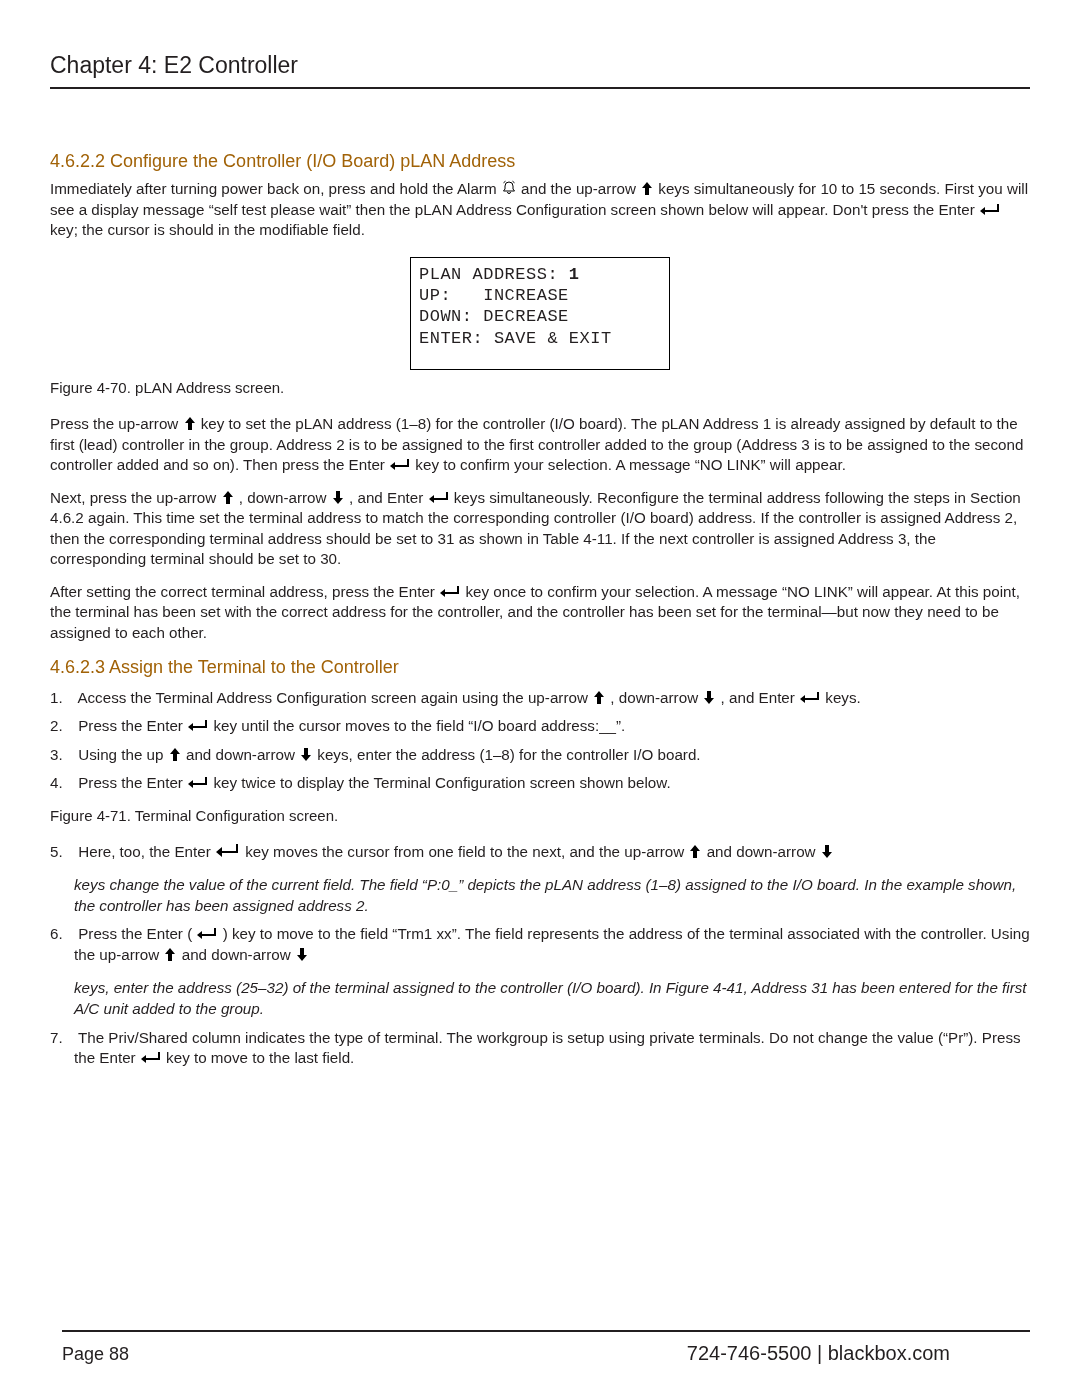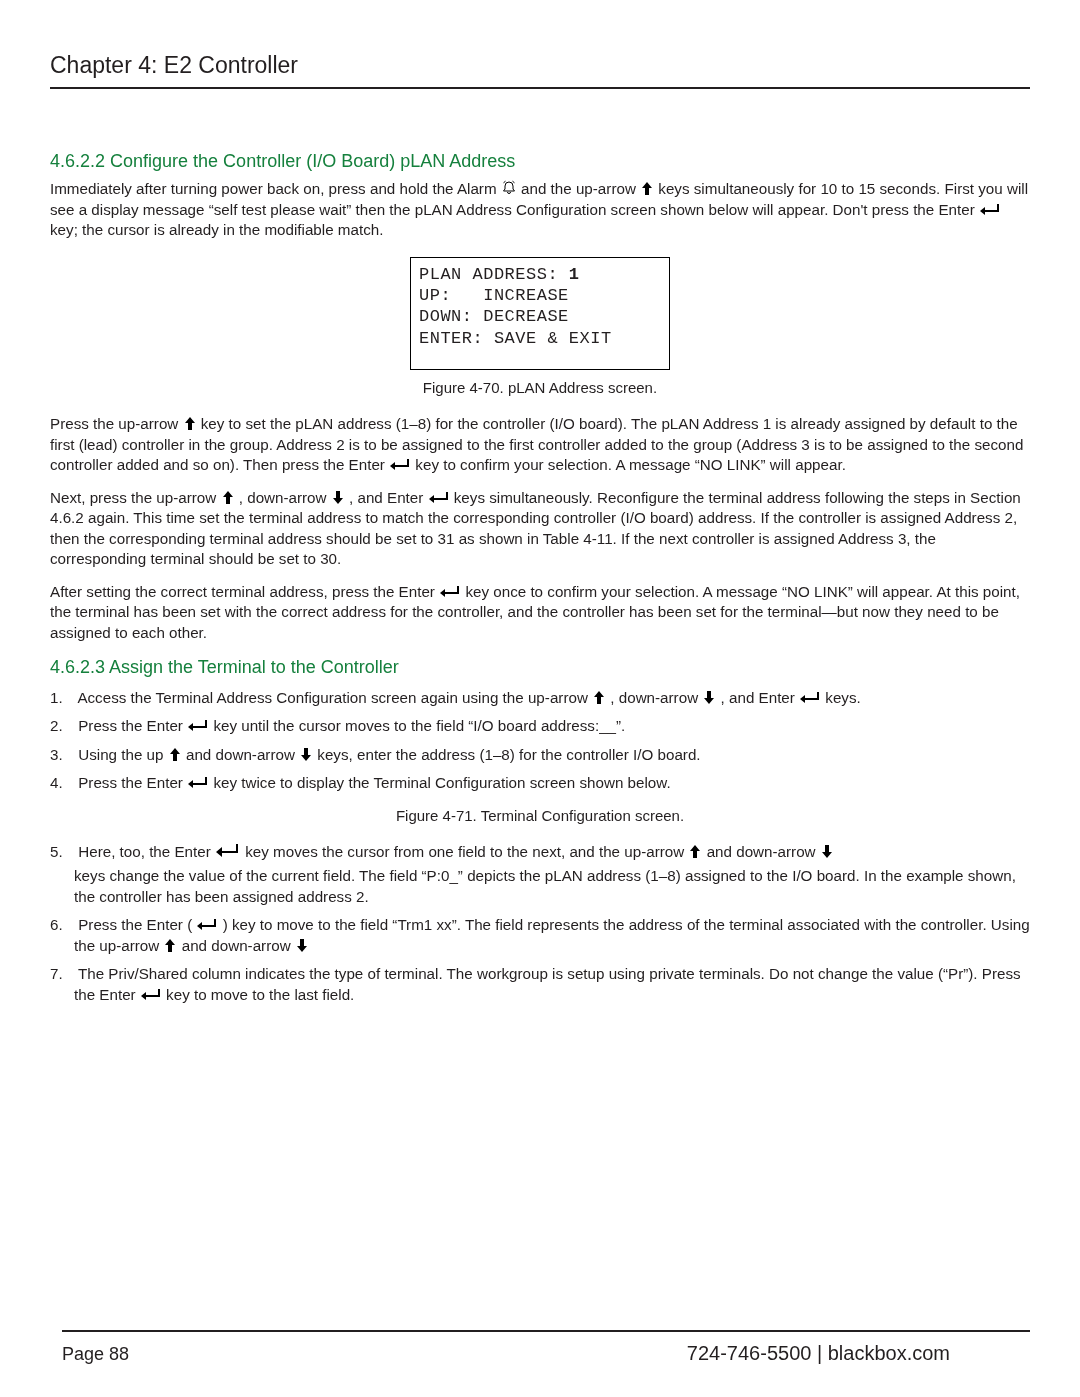--- a/index.html
+++ b/index.html
@@ -27,21 +27,21 @@
     border: none;
     border-top: 2px solid #231f20;
     margin: 0 0 60px 0;
   }
   .hr-bottom {
     border: none;
     border-top: 2px solid #231f20;
     margin: 18px 0 8px 0;
   }
   .sec-head {
-    color: #15803d;
+    color: #a16207;
     font-size: 18px;
     margin: 12px 0 4px 0;
     font-weight: 400;
   }
   p { margin: 6px 0 12px 0; }
   .icon-up, .icon-down, .icon-enter, .icon-alarm {
     display: inline-block;
     position: relative;
     vertical-align: -2px;
   }
@@ -62,21 +62,21 @@
     font-family: "Courier New", monospace;
     font-size: 15px;
     border: 1px solid #000;
     width: 262px;
     margin: 16px auto 8px auto;
     padding: 6px 8px 42px 8px;
     white-space: pre;
     line-height: 1.25;
   }
   .fig-caption {
-    text-align: center;
+    text-align: left;
     margin: 8px 0 16px 0;
     font-size: 15px;
   }
   ol.steps {
     list-style: none;
     padding: 0;
     margin: 4px 0 12px 0;
     counter-reset: step;
   }
   ol.steps > li {
@@ -87,21 +87,22 @@
   }
   ol.steps > li::before {
     content: counter(step) ". ";
     display: inline-block;
     width: 24px;
     text-indent: 0;
   }
   ol.steps .sub {
     display: block;
     text-indent: 0;
-    margin-top: 4px;
+    margin-top: 13px;
+    font-style: italic;
   }
   .footer {
     position: absolute;
     left: 62px;
     right: 50px;
     bottom: 30px;
   }
   .footer-line {
     display: flex;
     justify-content: space-between;
@@ -139,21 +140,21 @@
       <svg width="14" height="16" viewBox="0 0 14 16">
           <path d="M7 2 L12 8 L9 8 L9 15 L5 15 L5 8 L2 8 Z" fill="#000"></path>
         </svg>
     </span>
     <span> keys simultaneously for 10 to 15 seconds. First you will see a display message “self test please wait” then the pLAN Address Configuration screen shown below will appear. Don't press the Enter </span>
     <span class="icon-enter">
       <svg width="22" height="14" viewBox="0 0 22 14">
           <path d="M18 1 L18 7 L6 7 L6 4 L1 8 L6 12 L6 9 L20 9 L20 1 Z" fill="#000"></path>
         </svg>
     </span>
-    <span> key; the cursor is already in the modifiable match.</span>
+    <span> key; the cursor is should in the modifiable field.</span>
   </p>
 
   <div class="screen"><span>PLAN ADDRESS: </span><b>1</b>
 <span>UP:   INCREASE</span>
 <span>DOWN: DECREASE</span>
 <span>ENTER: SAVE &amp; EXIT</span></div>
 
   <div class="fig-caption">Figure 4-70. pLAN Address screen.</div>
 
   <p>
@@ -300,20 +301,21 @@
         <svg width="14" height="16" viewBox="0 0 14 16">
             <path d="M7 2 L12 8 L9 8 L9 15 L5 15 L5 8 L2 8 Z" fill="#000"></path>
           </svg>
       </span>
       <span> and down-arrow </span>
       <span class="icon-down">
         <svg width="14" height="16" viewBox="0 0 14 16">
             <path d="M7 15 L12 9 L9 9 L9 2 L5 2 L5 9 L2 9 Z" fill="#000"></path>
           </svg>
       </span>
+      <span class="sub"> keys, enter the address (25–32) of the terminal assigned to the controller (I/O board). In Figure 4-41, Address 31 has been entered for the first A/C unit added to the group.</span>
     </li>
     <li>
       <span>The Priv/Shared column indicates the type of terminal. The workgroup is setup using private terminals. Do not change the value (“Pr”). Press the Enter </span>
       <span class="icon-enter">
         <svg width="22" height="14" viewBox="0 0 22 14">
             <path d="M18 1 L18 7 L6 7 L6 4 L1 8 L6 12 L6 9 L20 9 L20 1 Z" fill="#000"></path>
           </svg>
       </span>
       <span> key to move to the last field.</span>
     </li>

